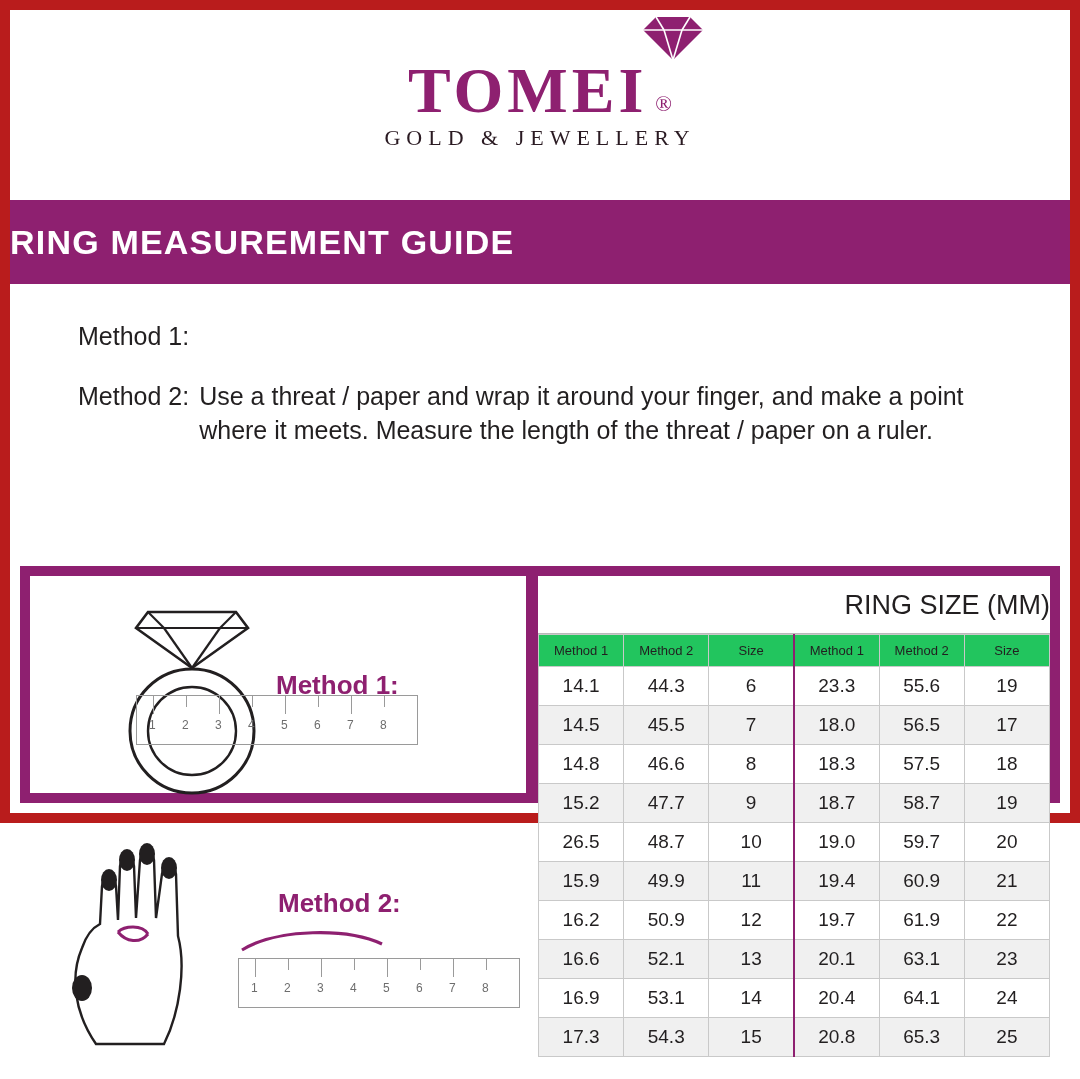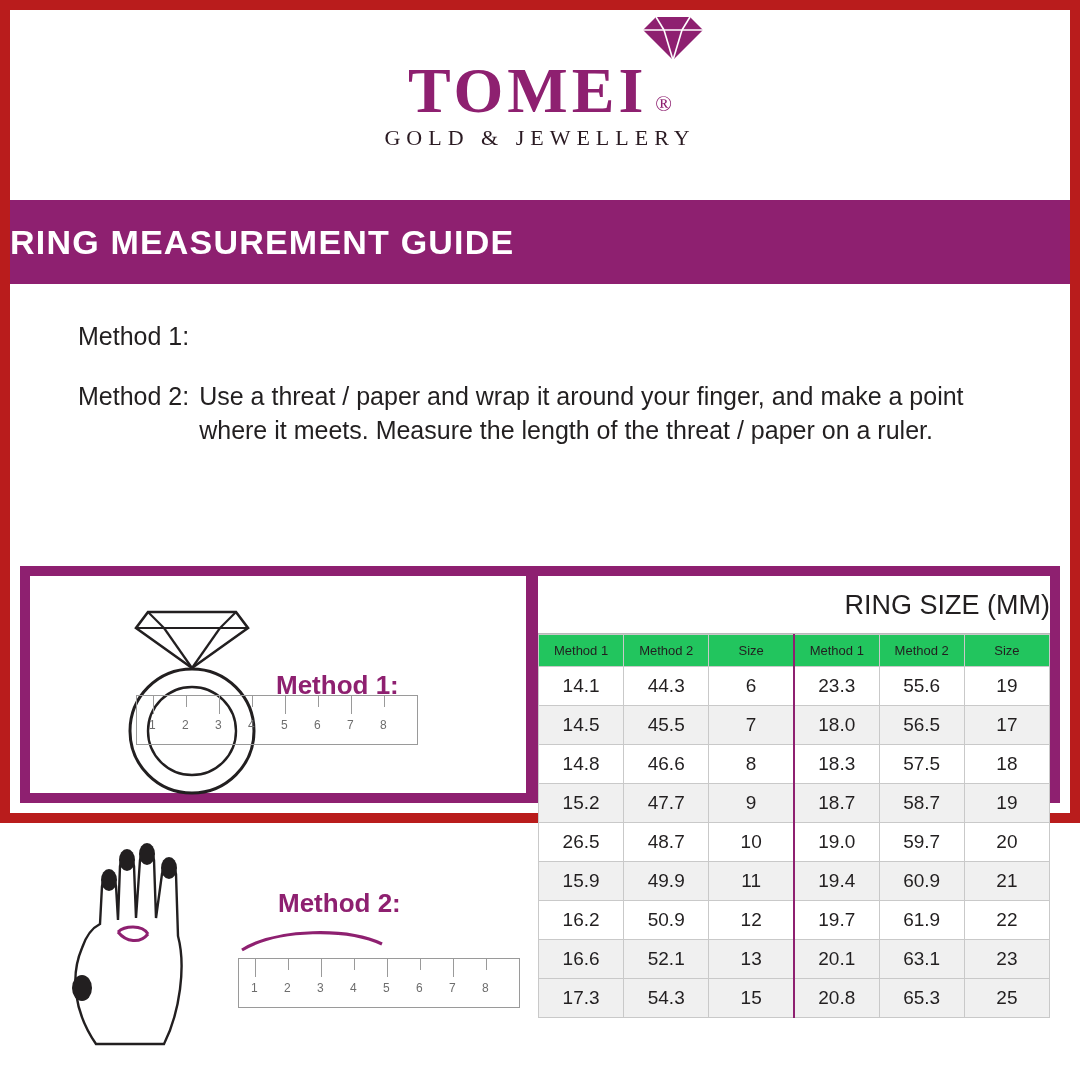--- a/index.html
+++ b/index.html
@@ -363,20 +363,28 @@
               <td>22</td>
             </tr>
             <tr class="alt">
               <td>16.6</td>
               <td>52.1</td>
               <td>13</td>
               <td class="sep">20.1</td>
               <td>63.1</td>
               <td>23</td>
             </tr>
+            <tr>
+              <td>16.9</td>
+              <td>53.1</td>
+              <td>14</td>
+              <td class="sep">20.4</td>
+              <td>64.1</td>
+              <td>24</td>
+            </tr>
             <tr class="alt">
               <td>17.3</td>
               <td>54.3</td>
               <td>15</td>
               <td class="sep">20.8</td>
               <td>65.3</td>
               <td>25</td>
             </tr>
           </tbody>
       </table>

